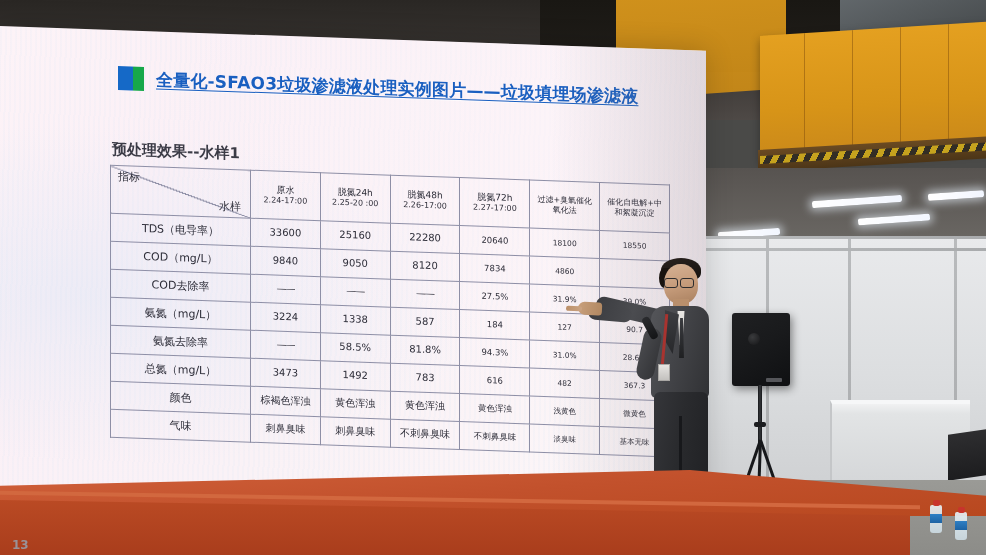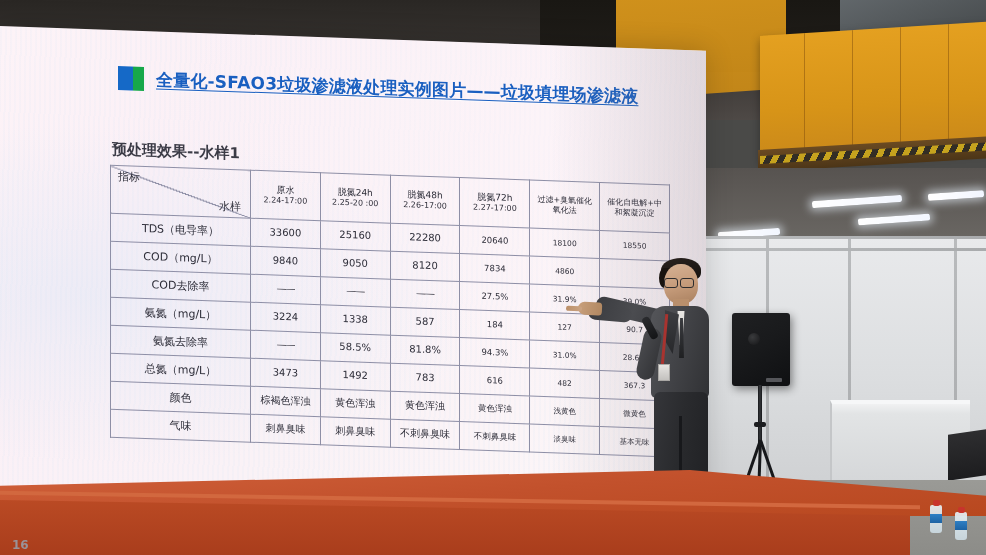--- a/index.html
+++ b/index.html
@@ -586,14 +586,14 @@
 
   <div class="bottle" style="left:930px; top:505px;">
     <div class="cap"></div>
       <div class="lbl"></div>
   </div>
   <div class="bottle" style="left:955px; top:512px;">
     <div class="cap"></div>
       <div class="lbl"></div>
   </div>
 
-  <div class="page-num">16</div>
+  <div class="page-num">13</div>
 </div>
 
 </body></html>

